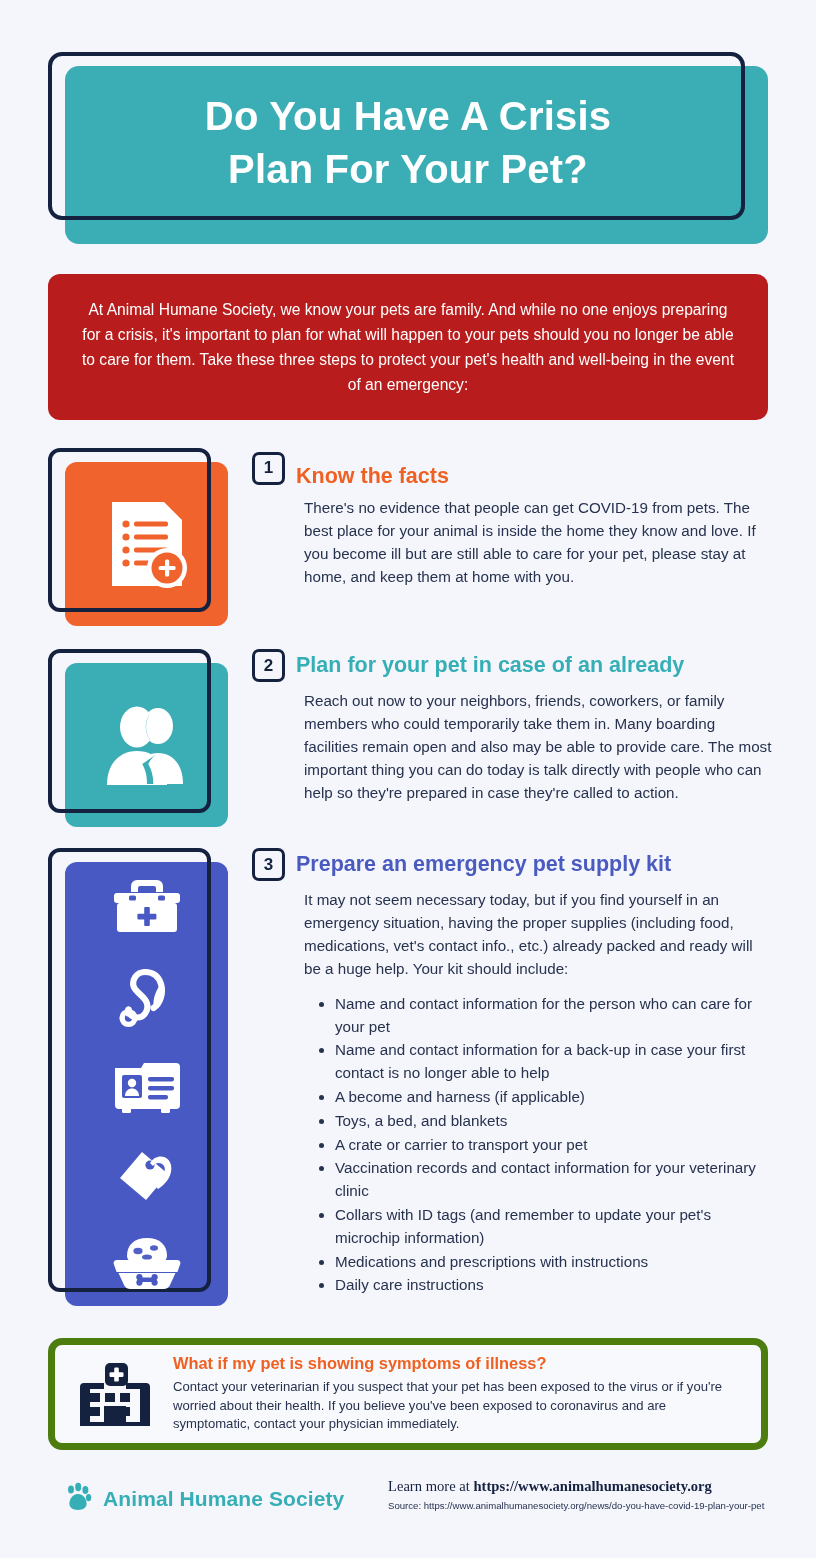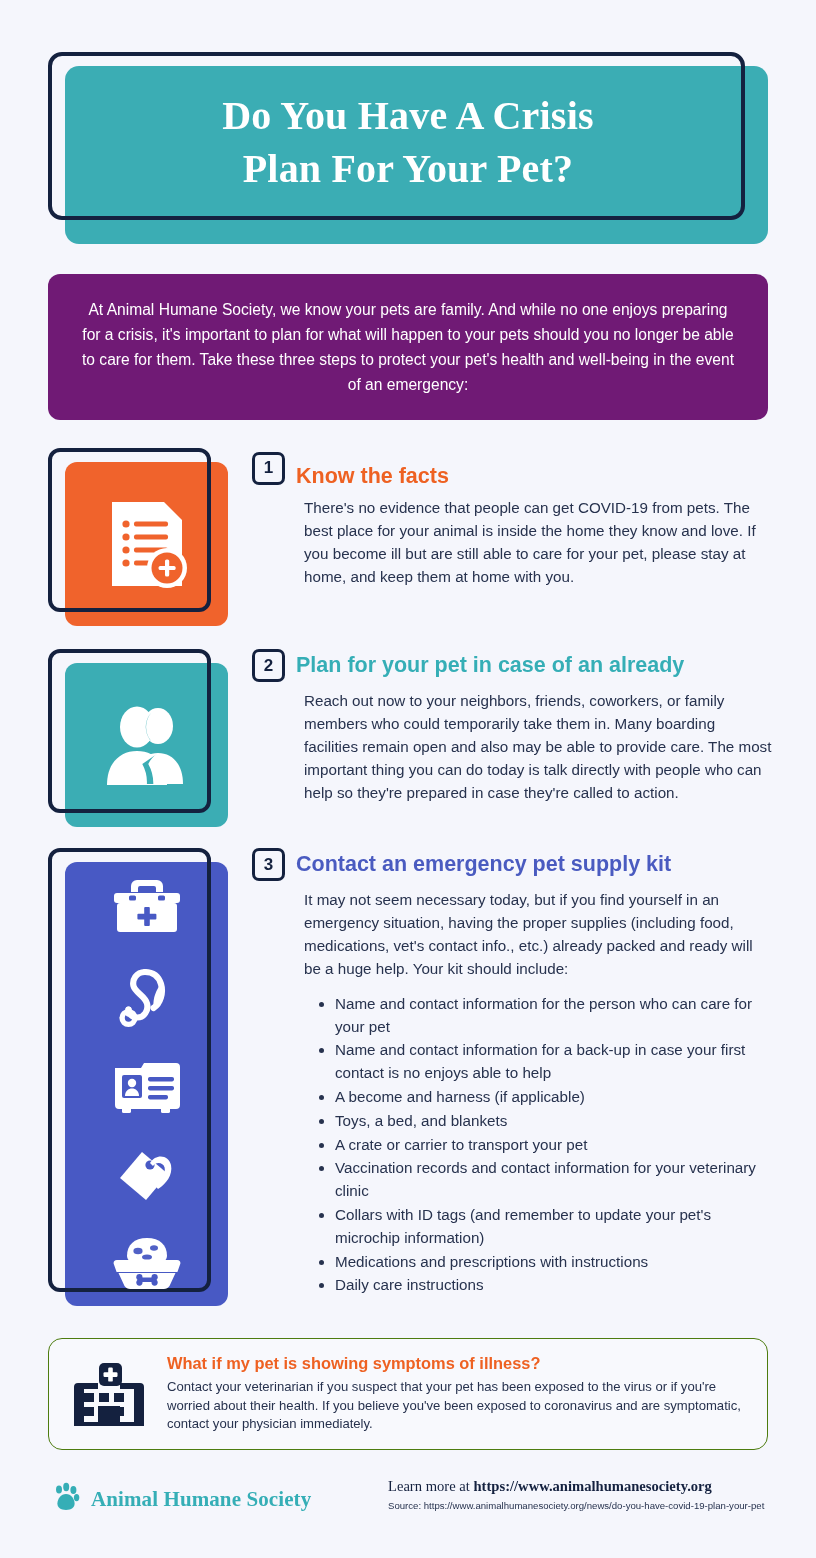--- a/index.html
+++ b/index.html
@@ -6,40 +6,40 @@
   body{
     width:816px;height:1558px;
     background:#f5f6fc;
     font-family:"Liberation Sans",sans-serif;
     -webkit-font-smoothing:antialiased;
     position:relative;overflow:hidden;
   }
   .page{position:relative;width:816px;height:1558px;}
 
   
-  .title-wrap{position:absolute;left:48px;top:52px;width:720px;height:158px;font-family:Liberation Serif, serif;}
+  .title-wrap{position:absolute;left:48px;top:52px;width:720px;height:158px;}
   .title-fill{
     position:absolute;left:17px;top:14px;width:703px;height:178px;
     background:#3badb4;border-radius:14px;
   }
   .title-frame{
     position:absolute;left:0;top:0;width:697px;height:168px;
     border:4px solid #14213f;border-radius:14px;box-sizing:border-box;
   }
   .title-text{
     position:absolute;left:0;top:0;width:720px;height:182px;
     display:flex;flex-direction:column;align-items:center;justify-content:center;
     color:#ffffff;font-size:40px;font-weight:bold;line-height:1.32;
     text-align:center;letter-spacing:.2px;
   }
 
   
   .intro{
     position:absolute;left:48px;top:274px;width:720px;height:146px;
-    background:#701a75;border-radius:12px;box-sizing:border-box;
+    background:#b91c1c;border-radius:12px;box-sizing:border-box;
     display:flex;align-items:center;justify-content:center;
     padding:0 30px;
   }
   .intro p{
     margin:0;color:#ffffff;font-size:15.6px;line-height:1.62;text-align:center;
   }
 
   
   .step{position:absolute;left:0;width:816px;}
   .icon-col{position:absolute;left:48px;top:0;}
@@ -61,31 +61,31 @@
   .kit-list{margin:12px 0 0 66px;padding:0;list-style:none;color:#27324e;font-size:15.2px;line-height:1.5;}
   .kit-list li{position:relative;padding-left:17px;margin-bottom:1px;}
   .kit-list li:before{
     content:"";position:absolute;left:1px;top:9px;width:5px;height:5px;
     border-radius:50%;background:#27324e;
   }
 
   
   .callout{
     position:absolute;left:48px;top:1338px;width:720px;height:112px;
-    border:1px solid #4d7c0f;border-radius:14px;box-sizing:border-box;
+    border:7px solid #4d7c0f;border-radius:14px;box-sizing:border-box;
     background:#f8f9fd;display:flex;align-items:center;padding:0 22px;gap:20px;
   }
   .callout-icon{flex:0 0 auto;width:76px;display:flex;align-items:center;justify-content:center;}
   .callout-body{flex:1 1 auto;}
   .callout-title{color:#ee6122;font-size:16.4px;font-weight:bold;margin:0 0 5px 0;}
   .callout-text{color:#27324e;font-size:13.1px;line-height:1.42;margin:0;}
 
   
   .footer{position:absolute;left:48px;top:1472px;width:724px;height:60px;}
-  .brand{position:absolute;left:4px;top:10px;display:flex;align-items:center;gap:11px;font-family:Liberation Serif, serif;}
+  .brand{position:absolute;left:16px;top:10px;display:flex;align-items:center;gap:11px;}
   .brand-name{color:#35aeb6;font-size:21px;font-weight:bold;letter-spacing:.1px;}
   .learn{position:absolute;left:340px;top:6px;width:390px;text-align:left;}
   .learn-line{color:#14213f;font-size:14.6px;white-space:nowrap;font-family:Liberation Serif, serif;}
   .learn-line b{font-weight:bold;}
   .source-line{color:#26324e;font-size:9.6px;margin-top:5px;white-space:nowrap;}
 </style>
 </head>
 <body>
 
 <div class="page">
@@ -234,26 +234,26 @@
             <circle cx="45.6" cy="43.2" r="3.1"></circle>
               <circle cx="45.6" cy="48.6" r="3.1"></circle>
           </g>
         </svg>
 
       </div>
     </div>
     <div class="txt-col" style="top:0;">
       <div class="step-head">
         <div class="badge">3</div>
-        <div class="step-title" style="color:#4a5bc0;">Contact an emergency pet supply kit</div>
+        <div class="step-title" style="color:#4a5bc0;">Prepare an emergency pet supply kit</div>
       </div>
       <p class="step-body">It may not seem necessary today, but if you find yourself in an emergency situation, having the proper supplies (including food, medications, vet's contact info., etc.) already packed and ready will be a huge help. Your kit should include:</p>
       <ul class="kit-list">
         <li>Name and contact information for the person who can care for your pet</li>
-        <li>Name and contact information for a back-up in case your first contact is no enjoys able to help</li>
+        <li>Name and contact information for a back-up in case your first contact is no longer able to help</li>
         <li>A become and harness (if applicable)</li>
         <li>Toys, a bed, and blankets</li>
         <li>A crate or carrier to transport your pet</li>
         <li>Vaccination records and contact information for your veterinary clinic</li>
         <li>Collars with ID tags (and remember to update your pet's microchip information)</li>
         <li>Medications and prescriptions with instructions</li>
         <li>Daily care instructions</li>
       </ul>
     </div>
   </div>

